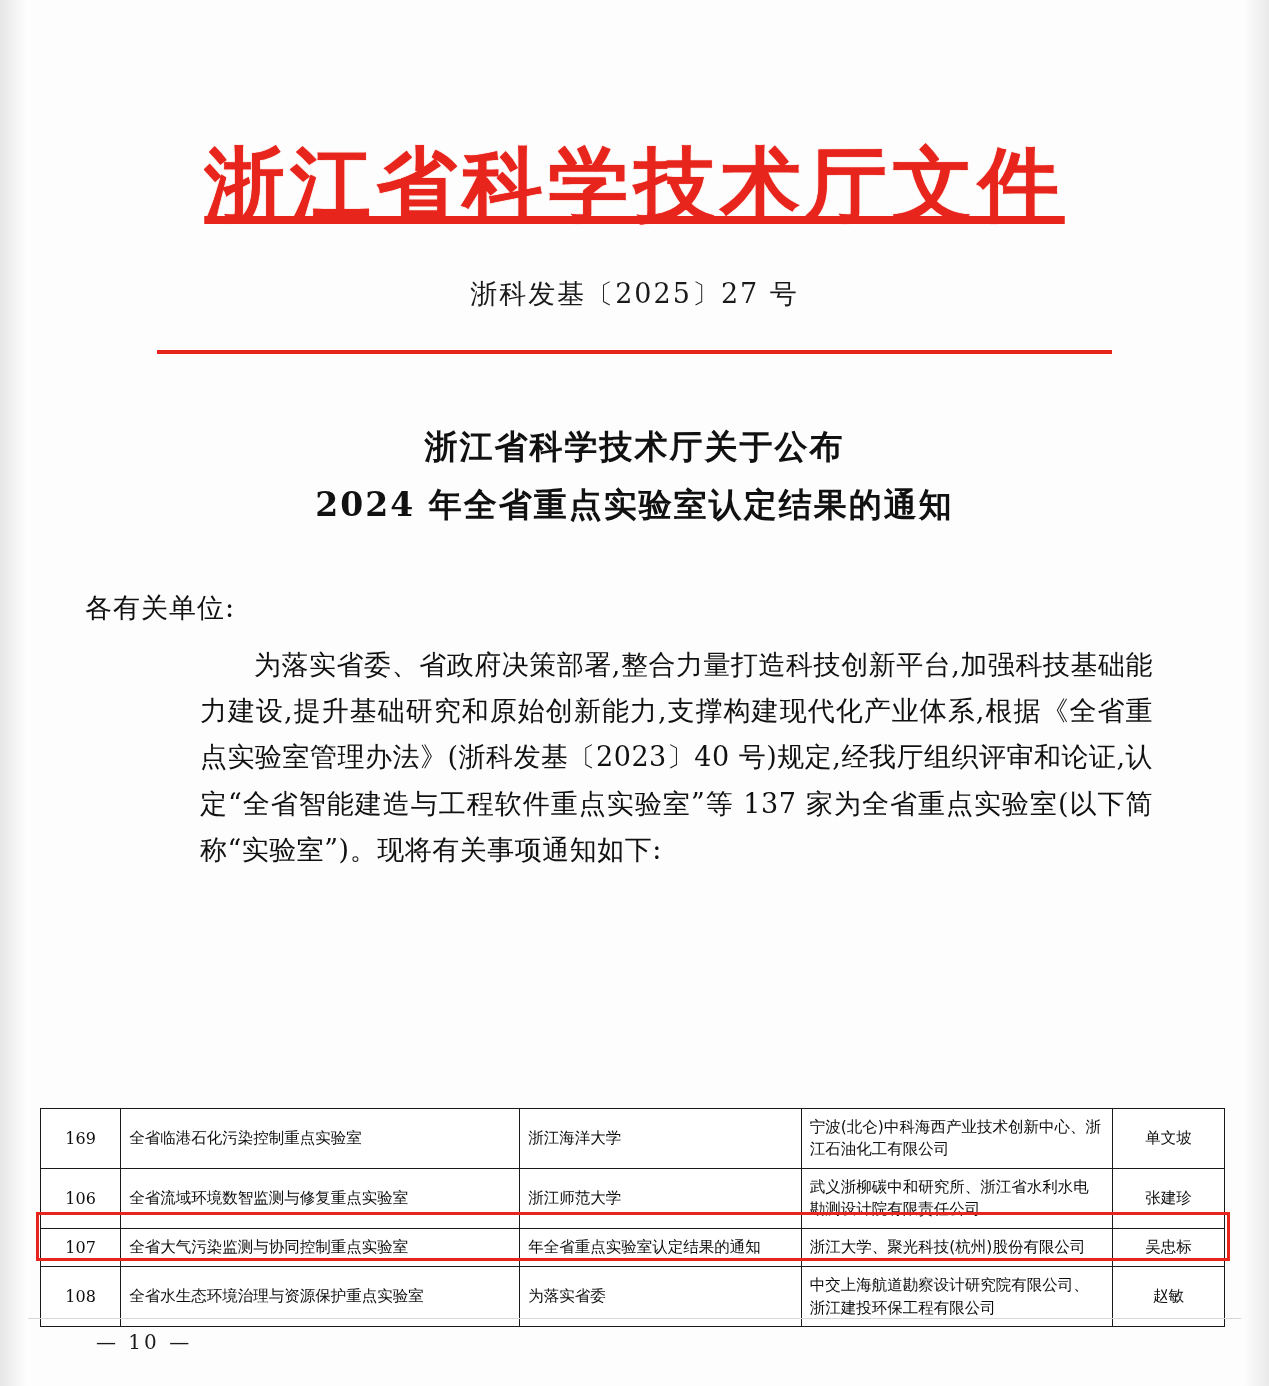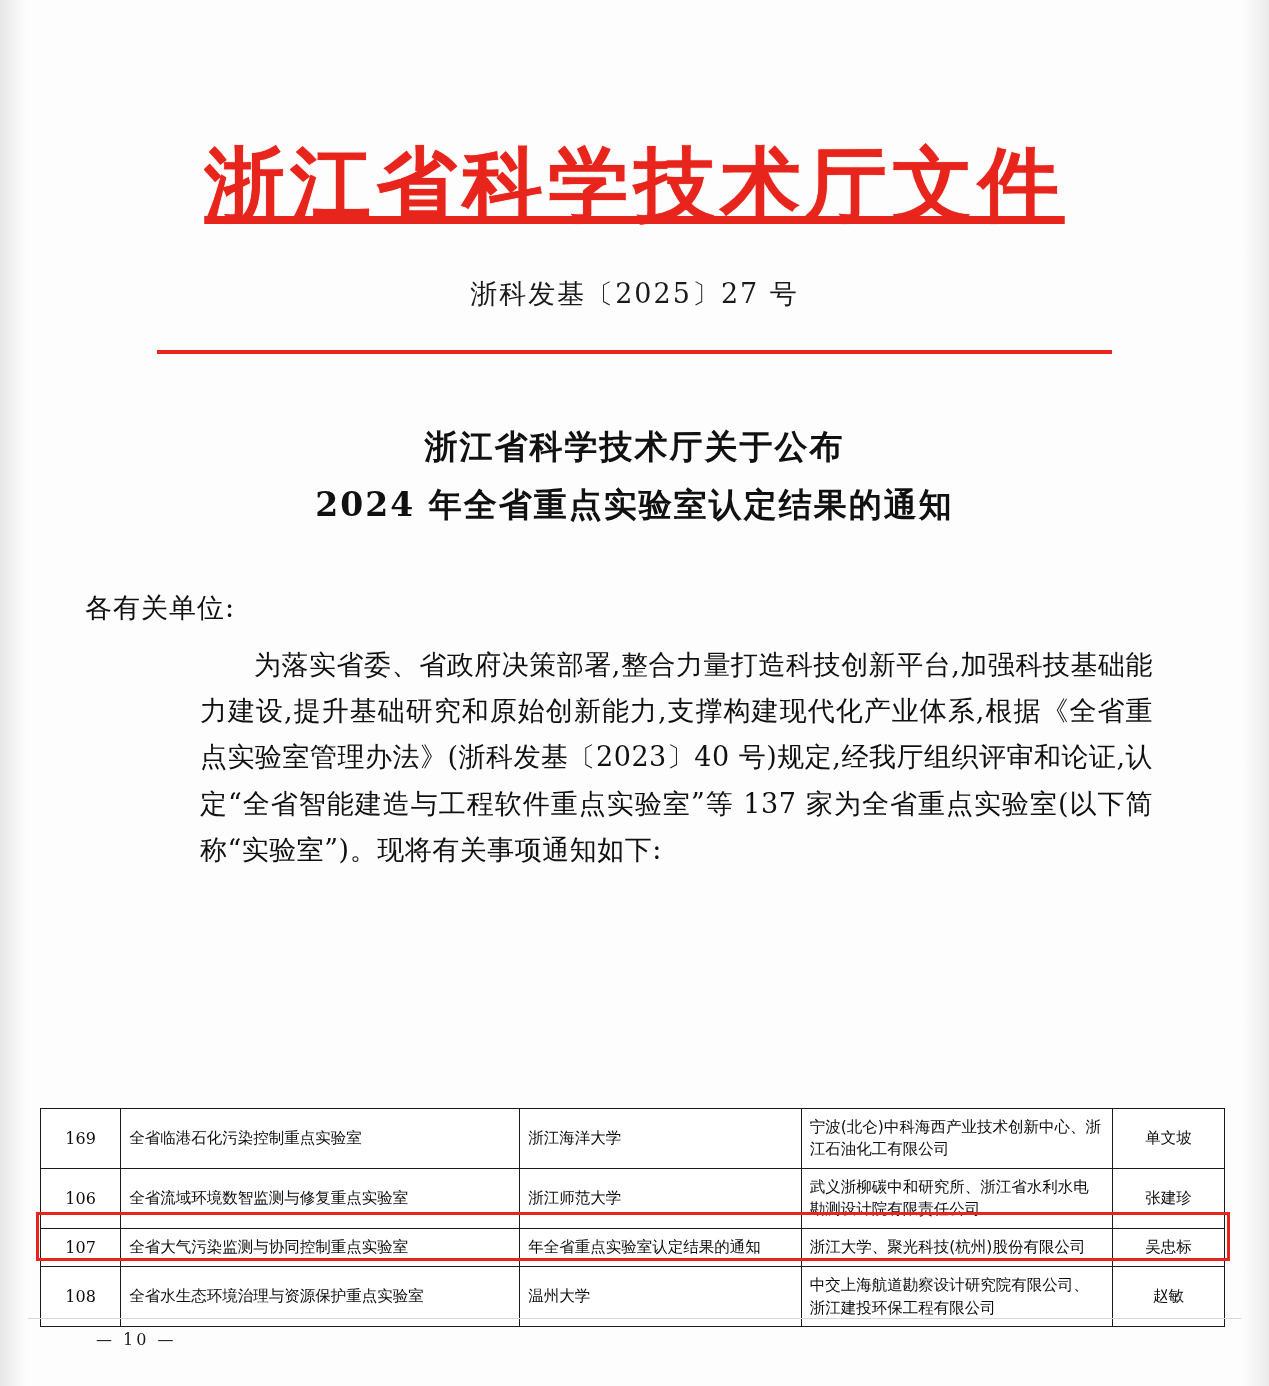--- a/index.html
+++ b/index.html
@@ -155,21 +155,21 @@
   }
 
   .footer {
     position: absolute;
     left: 0;
     top: 1330px;
     width: 1269px;
   }
   .page-num {
     margin-left: 96px;
-    font-size: 16px;
+    font-size: 20px;
     letter-spacing: 3px;
     color: #1a1a1a;
     font-family: "DejaVu Serif", "Liberation Serif", serif;
   }
 
   .divider-line {
     position: absolute;
     left: 28px;
     top: 1318px;
     width: 1213px;
@@ -220,21 +220,21 @@
         <tr class="highlight">
           <td class="col-no">107</td>
           <td class="col-name">全省大气污染监测与协同控制重点实验室</td>
           <td class="col-host">年全省重点实验室认定结果的通知</td>
           <td class="col-partner">浙江大学、聚光科技(杭州)股份有限公司</td>
           <td class="col-person">吴忠标</td>
         </tr>
         <tr>
           <td class="col-no">108</td>
           <td class="col-name">全省水生态环境治理与资源保护重点实验室</td>
-          <td class="col-host">温州大学</td>
+          <td class="col-host">为落实省委</td>
           <td class="col-partner">中交上海航道勘察设计研究院有限公司、浙江建投环保工程有限公司</td>
           <td class="col-person">赵敏</td>
         </tr>
       </tbody>
     </table>
   </div>
 
   <div class="highlight-box"></div>
 
   <div class="divider-line"></div>

